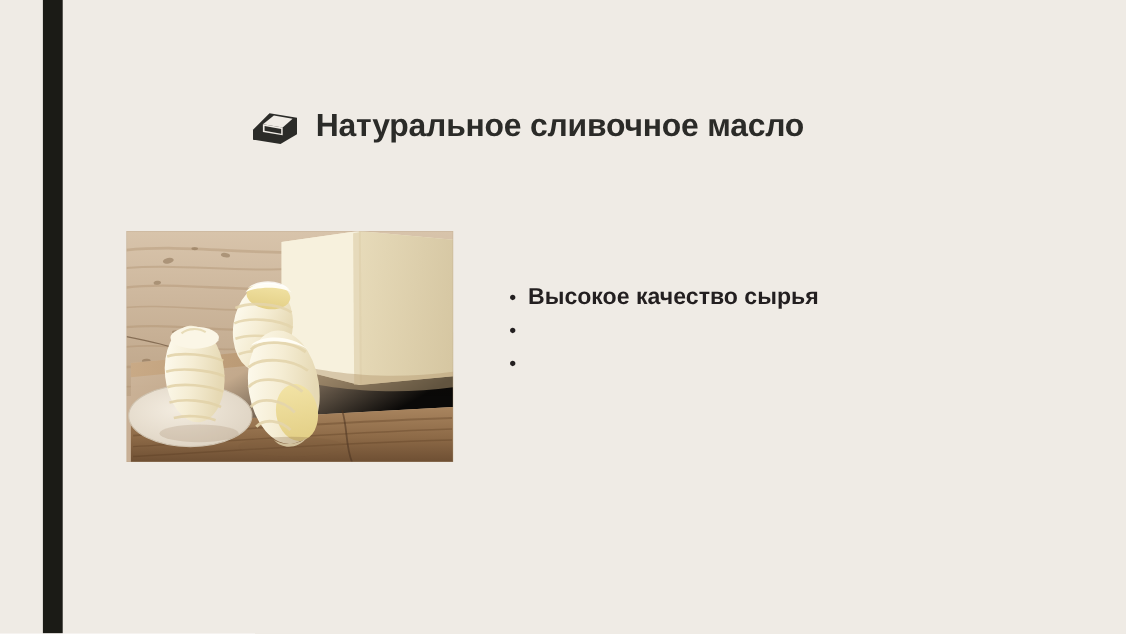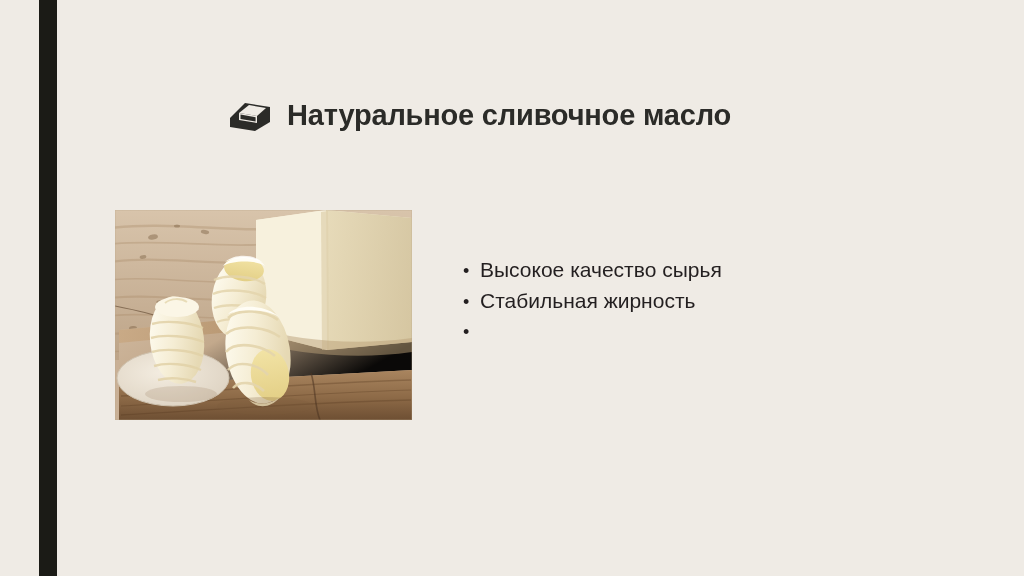--- a/index.html
+++ b/index.html
@@ -87,20 +87,21 @@
   }
   .bullet-marker {
     flex: 0 0 auto;
     width: 17px;
     font-size: 18px;
     line-height: 30px;
     color: #231f20;
   }
   .bullet-text {
     flex: 0 1 auto;
+    font-weight: bold;
   }
 </style>
 </head>
 <body>
 
 <div id="slide">
 
   <div id="left-accent-bar"></div>
 
   <div id="title-row">
@@ -254,20 +255,19 @@
     </svg>
   </div>
 
   <div id="bullet-list">
     <div class="bullet-item">
       <span class="bullet-marker">•</span>
       <span class="bullet-text">Высокое качество сырья</span>
     </div>
     <div class="bullet-item">
       <span class="bullet-marker">•</span>
-      <span class="bullet-text">Стабильная жирность</span>
     </div>
     <div class="bullet-item">
       <span class="bullet-marker">•</span>
     </div>
   </div>
 
 </div>
 
 </body></html>

